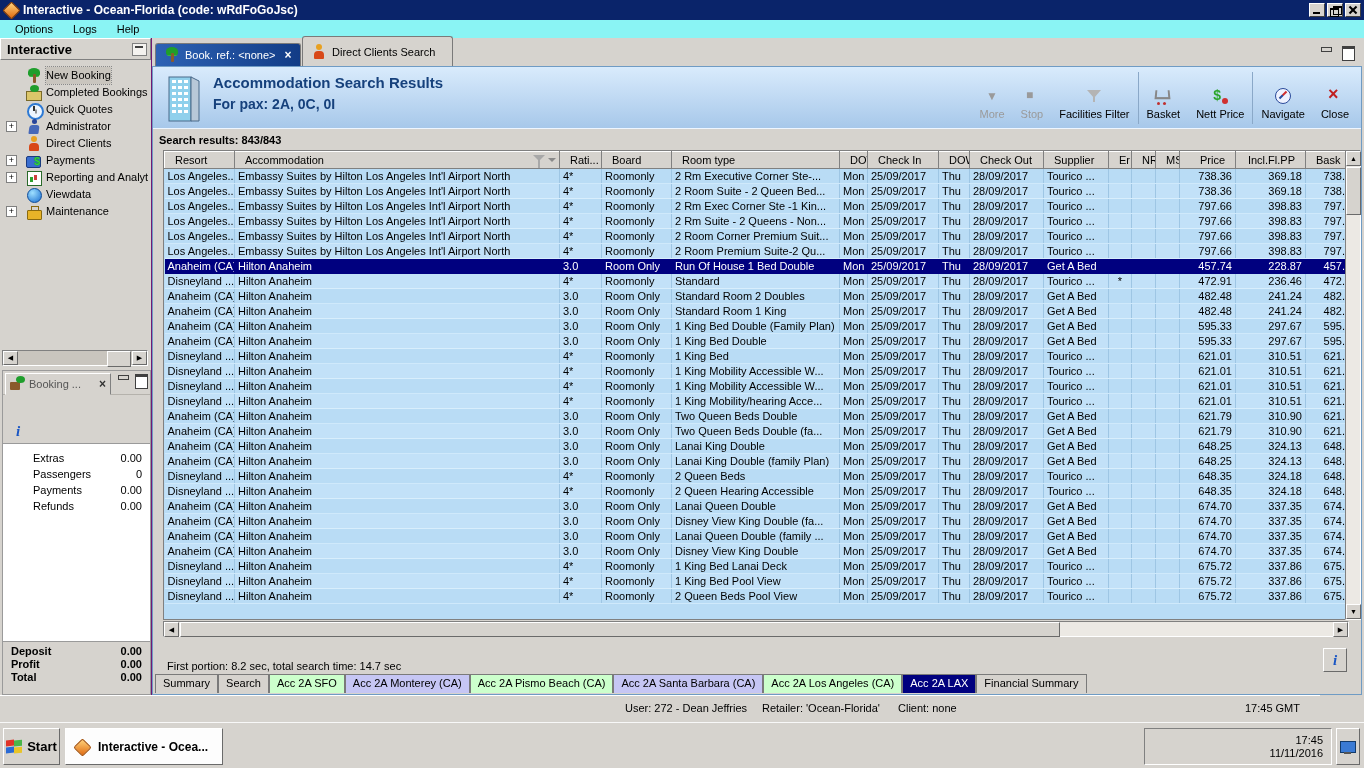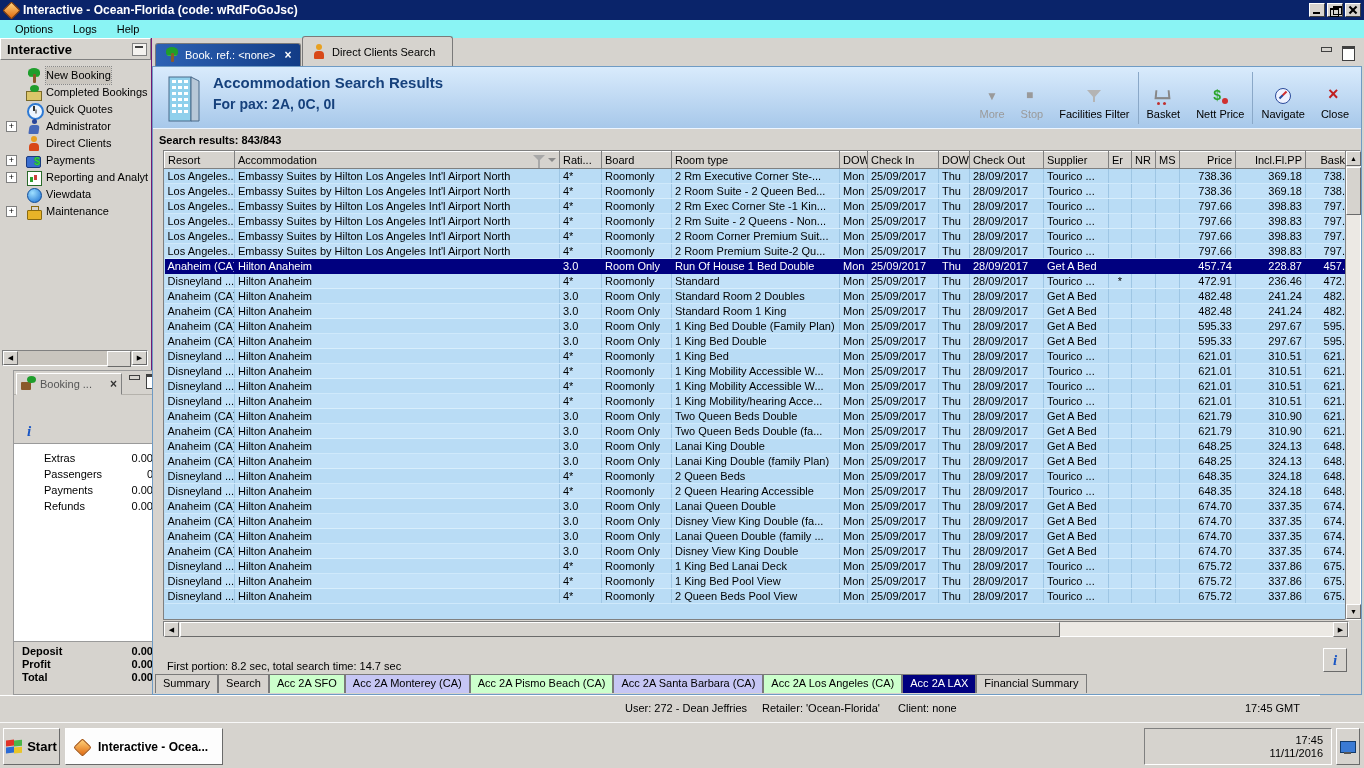--- a/index.html
+++ b/index.html
@@ -36,21 +36,21 @@
   .tree-item { position:relative; height:17px; line-height:17px; display:flex; align-items:center; padding-left:26px; white-space:nowrap; }
   .tree-item .plusbox { display:none; position:absolute; left:6px; top:3px; width:11px; height:11px; border:1px solid #808080; background:#fff; font-size:9px; line-height:9px; text-align:center; color:#000; }
   .tree-item.exp .plusbox { display:block; }
   .tree-item .ic { margin-right:4px; }
   .tree-item.selected .lbl { background:#c9c5be; outline:1px dotted #8a8a8a; }
   .tree-hscroll { position:absolute; left:2px; top:312px; width:146px; height:16px; background:#c9c5be; display:flex; }
   .scroll-arrow { width:15px; height:100%; display:flex; align-items:center; justify-content:center; font-size:7px; color:#000; flex:none; }
   .tree-hscroll .thumb { position:absolute; right:16px; top:0; width:24px; height:16px; }
 
   
-  .booking-panel { position:absolute; left:13px; top:332px; width:149px; height:325px; border:1px solid #9a9a9a; background:#d6d3ce; display:flex; flex-direction:column; }
+  .booking-panel { position:absolute; left:2px; top:332px; width:149px; height:325px; border:1px solid #9a9a9a; background:#d6d3ce; display:flex; flex-direction:column; }
   .bp-tabrow { height:24px; position:relative; border-bottom:1px solid #b5b2ac; }
   .bp-tab { position:absolute; left:2px; top:2px; height:22px; width:106px; display:flex; align-items:center; gap:3px; padding:0 4px; border:1px solid; border-color:#fff #808080 transparent #fff; background:#d6d3ce; color:#555; }
   .bp-tab .x { font-weight:bold; color:#333; margin-left:auto; font-size:12px; }
   .bp-winbtns { position:absolute; right:3px; top:3px; display:flex; gap:4px; }
   .flat-min, .flat-max { width:13px; height:11px; position:relative; }
   .flat-min::before { content:""; position:absolute; left:1px; top:1px; width:9px; height:3px; border:1px solid #404040; }
   .flat-max::before { content:""; position:absolute; left:1px; top:0; width:11px; height:11px; border:1px solid #404040; border-top-width:3px; background:#fff; }
   .bp-toolbar { height:26px; display:flex; align-items:center; gap:9px; padding:0 6px; }
   .bp-inforow { height:22px; display:flex; align-items:center; padding:0 8px; }
   .bp-list { flex:1; background:#fff; border-top:1px solid #9a9a9a; border-bottom:1px solid #9a9a9a; padding:6px 8px 0 8px; }
@@ -79,21 +79,21 @@
   .tbtn { display:flex; flex-direction:column; align-items:center; justify-content:flex-end; padding:2px 8px 4px 8px; gap:3px; }
   .tbtn .ic { width:18px; height:18px; }
   .tbtn.disabled .tlabel { color:#9a9a9a; }
   .tbtn.group-start { border-left:1px solid #8aa8c8; }
 
   .results-label { position:absolute; left:6px; top:67px; font-weight:bold; }
 
   
   .grid-wrap { position:absolute; left:10px; top:83px; width:1186px; height:470px; border:1px solid #808080; background:#b9dcf5; }
   table.grid { border-collapse:collapse; table-layout:fixed; width:1184px; }
-  .grid th { height:17px; background:#d6d3ce; font-weight:normal; text-align:left; padding:0 3px; border-top:1px solid #fff; border-left:1px solid #fff; border-right:1px solid #808080; border-bottom:1px solid #808080; white-space:nowrap; overflow:hidden; position:relative; font-size:11px; }
+  .grid th { height:17px; background:#d6d3ce; font-weight:normal; text-align:left; padding:0 10px; border-top:1px solid #fff; border-left:1px solid #fff; border-right:1px solid #808080; border-bottom:1px solid #808080; white-space:nowrap; overflow:hidden; position:relative; font-size:11px; }
   .grid th.right { text-align:right; }
   .grid td { height:15px; padding:0 3px; font-size:11px; line-height:14px; white-space:nowrap; overflow:hidden; border-right:1px solid #9ec6e4; border-bottom:1px solid #cfe9fb; background:#b9dcf5; }
   .grid tr:nth-child(even) td { background:#c2e1f8; border-bottom-color:#d8eefc; }
   .grid td.right { text-align:right; }
   .grid td.center { text-align:center; }
   .grid tr.sel td { background:#00007f !important; color:#fff; border-color:#00007f; }
   .th-funnel { position:absolute; right:14px; top:3px; width:0; height:0; border-left:6px solid transparent; border-right:6px solid transparent; border-top:6px solid #a8a8a8; }
   .th-funnel::after { content:""; position:absolute; left:-1px; top:-1px; width:2px; height:9px; background:#a8a8a8; }
   .th-fdrop { position:absolute; right:3px; top:6px; width:0; height:0; border-left:4px solid transparent; border-right:4px solid transparent; border-top:4px solid #8a8a8a; }
 

